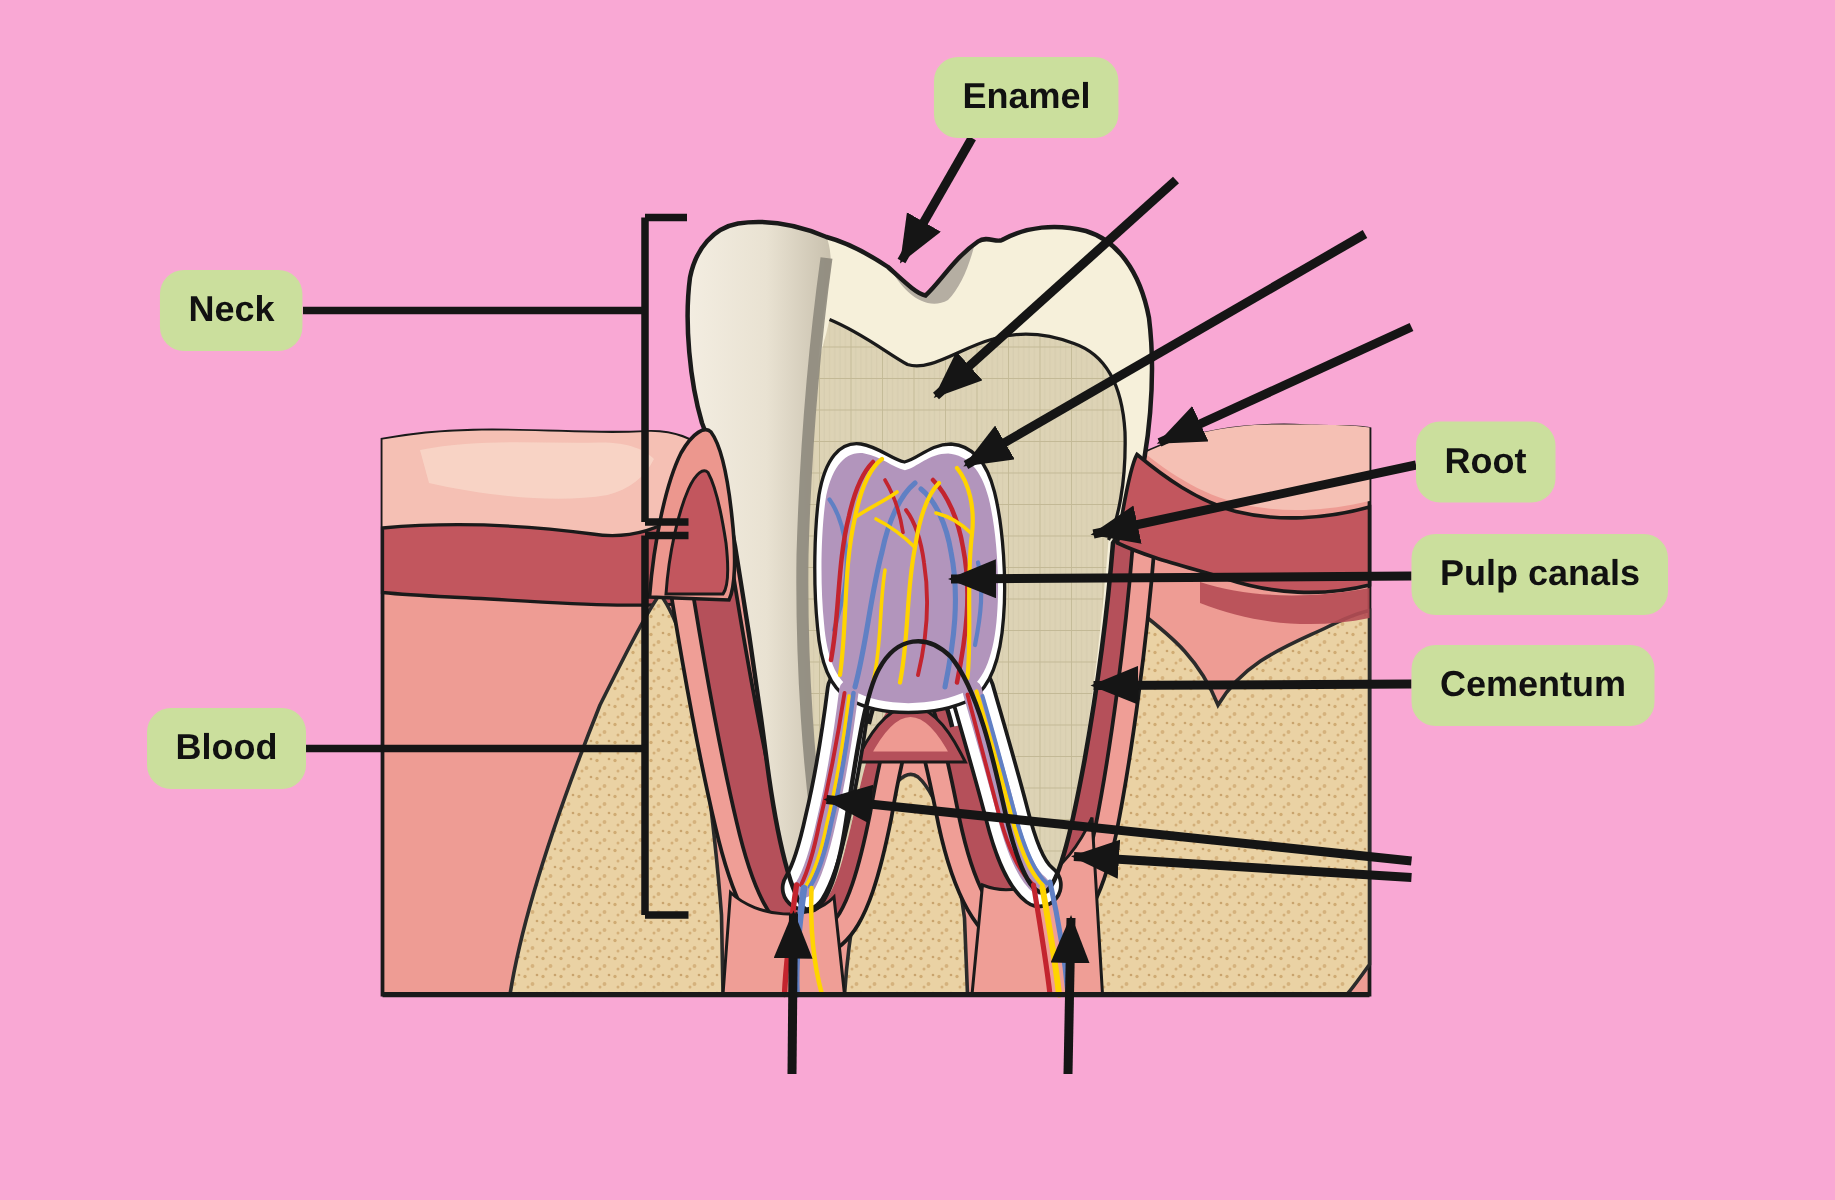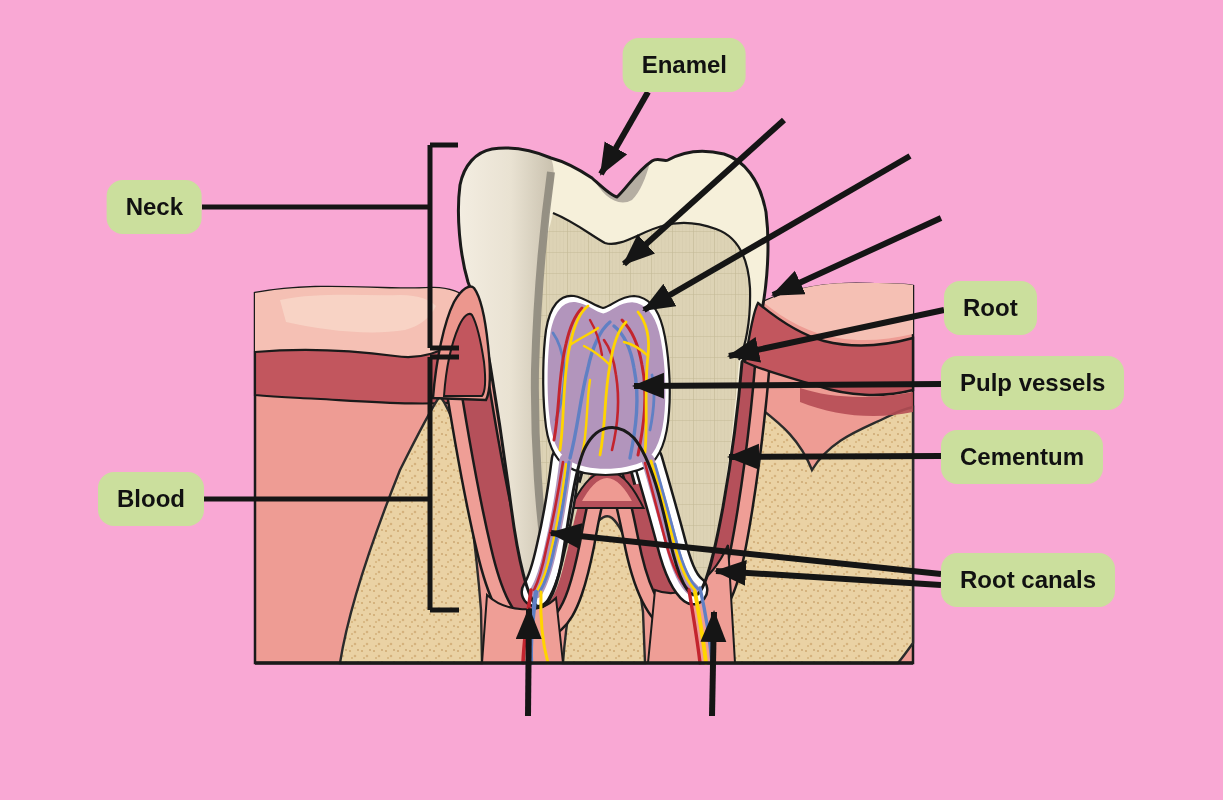--- a/index.html
+++ b/index.html
@@ -219,19 +219,18 @@
     <path d="M941,456 L729,457" marker-end="url(#ah)"></path>
     <path d="M941,574 L551,533" marker-end="url(#ah)"></path>
     <path d="M941,585 L716,571" marker-end="url(#ah)"></path>
     <path d="M528,716 L529,609" marker-end="url(#ah)"></path>
     <path d="M712,716 L714,612" marker-end="url(#ah)"></path>
   </g>
 </svg>
 
 <div class="lbl anchor-right" style="left:746px;top:38px">Enamel</div>
 <div class="lbl" style="left:944px;top:281px">Root</div>
-<div class="lbl" style="left:941px;top:356px">Pulp vessels</div>
+<div class="lbl" style="left:941px;top:356px">Pulp canals</div>
 <div class="lbl" style="left:941px;top:430px">Cementum</div>
-<div class="lbl" style="left:941px;top:553px">Root canals</div>
 <div class="lbl anchor-right" style="left:202px;top:180px">Neck</div>
 <div class="lbl anchor-right" style="left:204px;top:472px">Blood</div>
 
 </div>
 
 </body></html>

